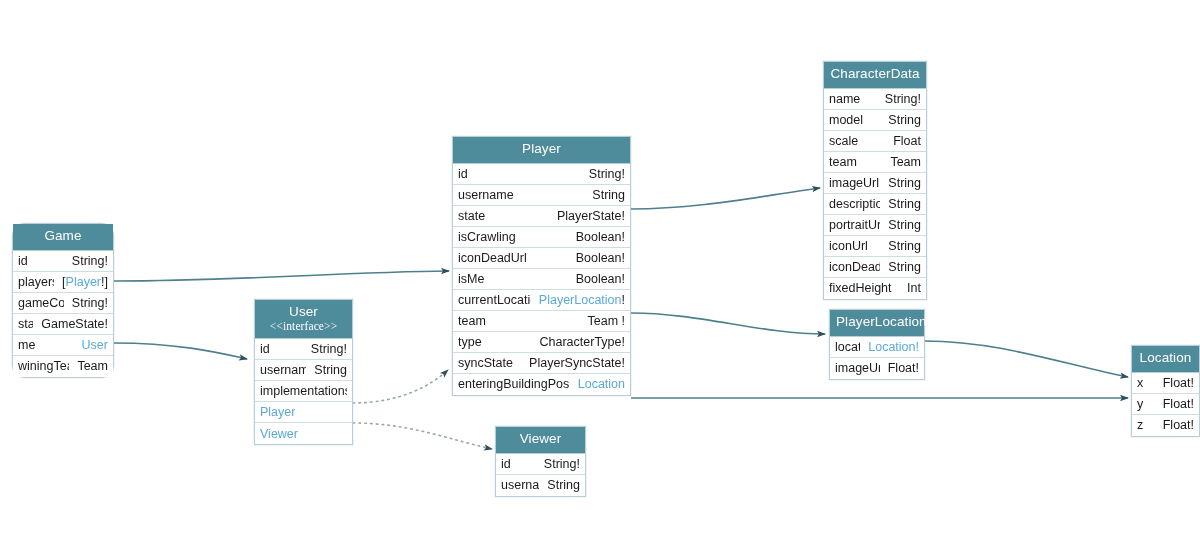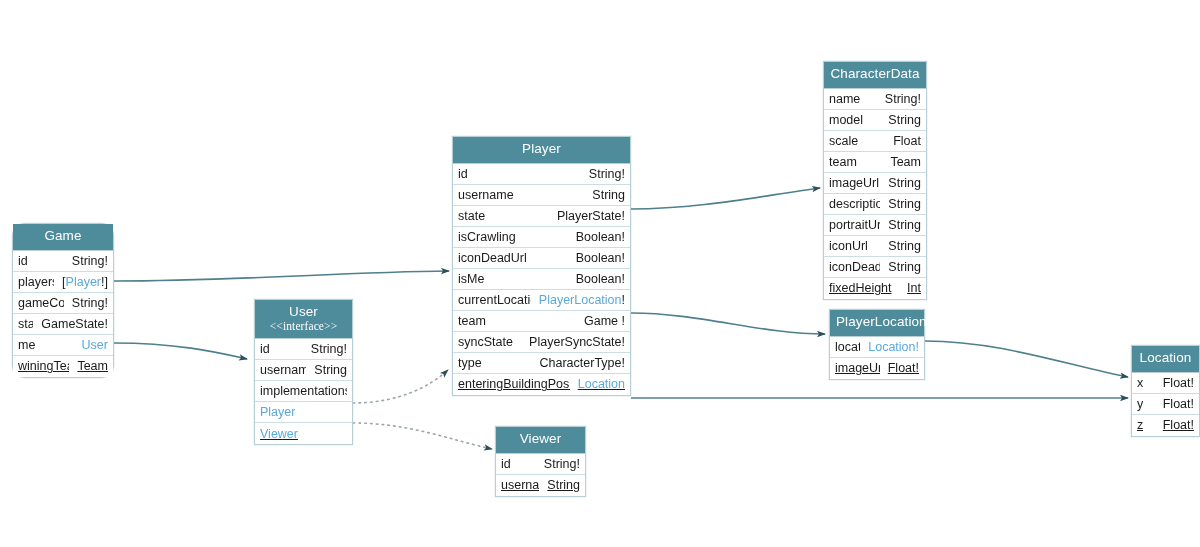--- a/index.html
+++ b/index.html
@@ -61,21 +61,21 @@
     justify-content: space-between;
     box-sizing: border-box;
     height: 21px;
     padding: 0 5px;
     font-size: 12.5px;
     color: #1a1a1a;
     border-bottom: 1px solid #ccdde3;
     background: #ffffff;
     white-space: nowrap;
   }
-  .row:last-child { border-bottom: none; text-decoration: underline; }
+  .row:last-child { border-bottom: none; }
   .row .fname {
     text-align: right;
     overflow: hidden;
   }
   .row .ftype {
     text-align: left;
     margin-left: 8px;
   }
   .row.impl-head .fname {
     width: 100%;
@@ -192,31 +192,31 @@
     <div class="row">
       <span class="fname">isMe</span>
       <span class="ftype">Boolean!</span>
     </div>
     <div class="row">
       <span class="fname">currentLocation</span>
       <span class="ftype lnk"><span>PlayerLocation</span><span class="bang">!</span></span>
     </div>
     <div class="row">
       <span class="fname">team</span>
-      <span class="ftype">Game !</span>
+      <span class="ftype">Team !</span>
+    </div>
+    <div class="row">
+      <span class="fname">type</span>
+      <span class="ftype">CharacterType!</span>
     </div>
     <div class="row">
       <span class="fname">syncState</span>
       <span class="ftype">PlayerSyncState!</span>
     </div>
     <div class="row">
-      <span class="fname">type</span>
-      <span class="ftype">CharacterType!</span>
-    </div>
-    <div class="row">
       <span class="fname">enteringBuildingPosition</span>
       <span class="ftype lnk"><span>Location</span></span>
     </div>
   </div>
 
   <div class="entity" style="left:495px; top:426px; width:91px;">
     <div class="ent-header single">Viewer</div>
     <div class="row">
       <span class="fname">id</span>
       <span class="ftype">String!</span>

